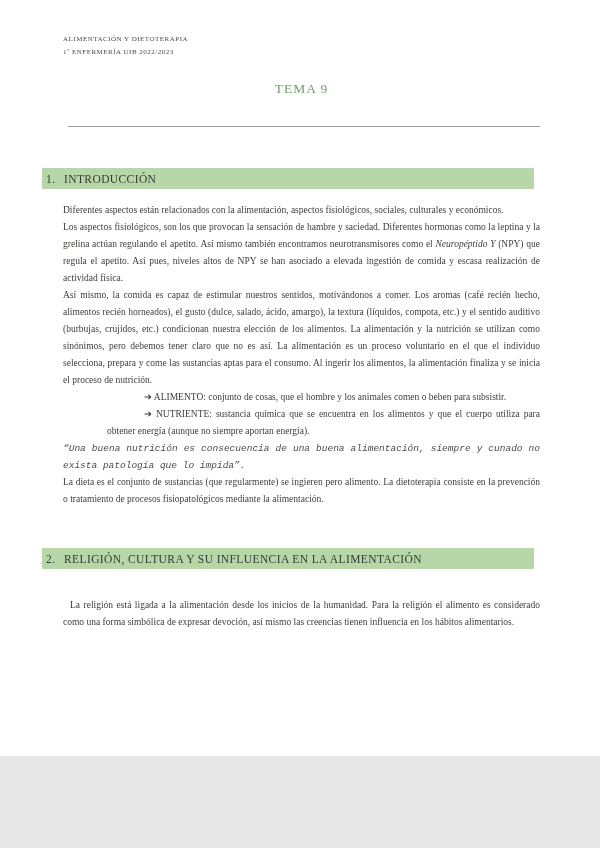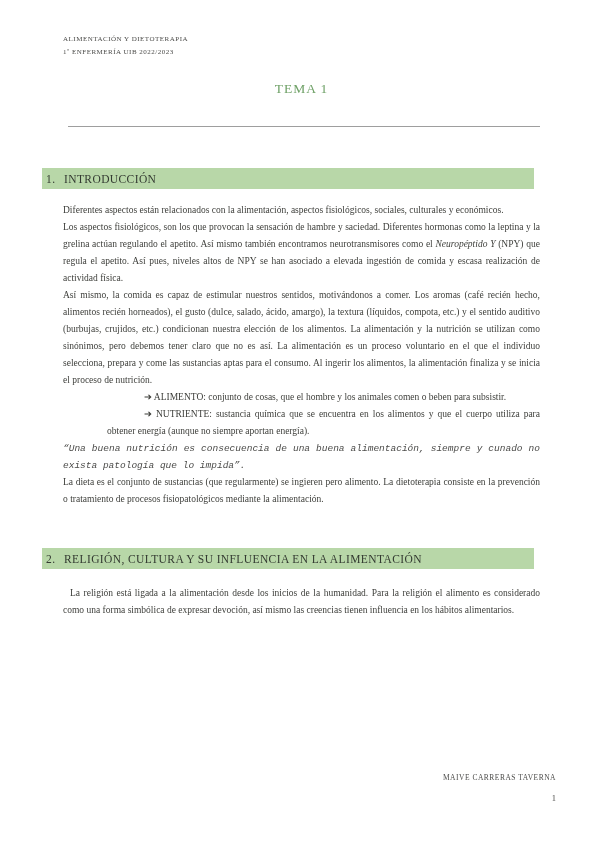--- a/index.html
+++ b/index.html
@@ -1,18 +1,18 @@
 <!DOCTYPE html>
 <html lang="es"><head>
 <meta charset="utf-8">
 <style>
   html,body { margin:0; padding:0; background:#e8e8e8; }
   .page {
     position:relative;
-    width:600px; height:848px;
+    width:600px; height:756px;
     margin:0 auto;
     background:#ffffff;
     font-family:"Liberation Serif", "DejaVu Serif", serif;
     color:#3d3e3a;
     box-sizing:border-box;
     padding:33px 60px 0 63px;
     overflow:hidden;
   }
   .doc-header {
     font-size:7px;
@@ -52,21 +52,21 @@
     line-height:17px;
     text-align:justify;
     margin-top:13px;
   }
   .body-text p { margin:0; }
   p.bullet { text-indent:37px;margin-left:44px; }
   .gap-before { margin-top:16px; }
   .quote { font-style:italic; margin-top:12px; color:#4b4b49;font-family:Liberation Mono, monospace; }
   .italic { font-style:italic; }
   .indent-small { text-indent:7px; }
-  .sec2-body { margin-top:16px; }
+  .sec2-body { margin-top:28px; }
   .doc-footer {
     position:absolute;
     right:44px;
     top:772px;
     text-align:right;
     font-size:7.5px;
     letter-spacing:0.5px;
     color:#4c4c4a;
     line-height:11px;
   }
@@ -80,21 +80,21 @@
 <body>
 
 <div class="page">
 
   <div class="doc-header">
     <div>ALIMENTACIÓN Y DIETOTERAPIA</div>
     <div>1º ENFERMERÍA UIB 2022/2023</div>
   </div>
 
   <div class="title-block">
-    <div>TEMA 1</div>
+    <div>TEMA 9</div>
   </div>
 
   <hr class="rule">
 
   <div class="section-bar">
     <span class="num">1.</span>
     <span>INTRODUCCIÓN</span>
   </div>
 
   <div class="body-text">

